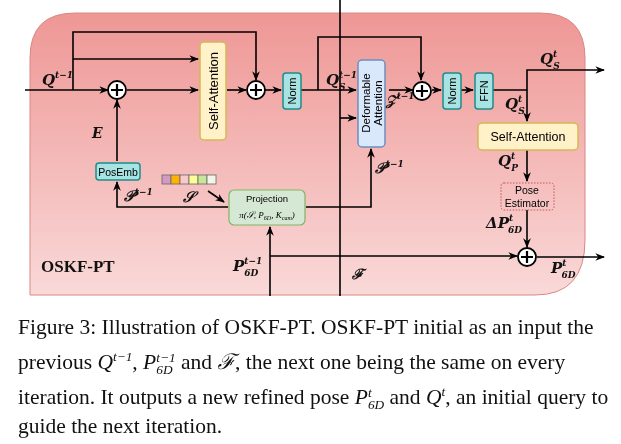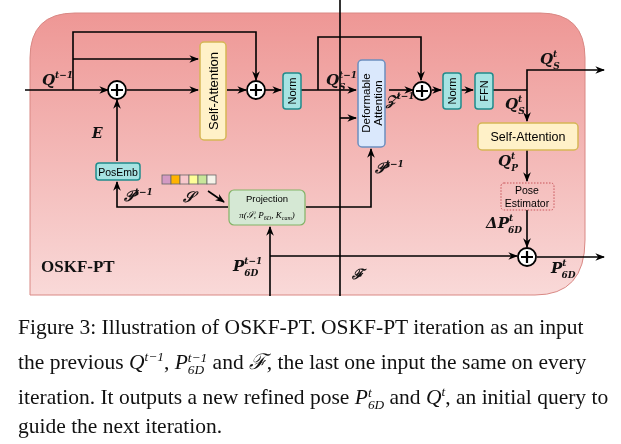--- a/index.html
+++ b/index.html
@@ -154,23 +154,23 @@
     <text x="183" y="202" font-size="15">𝒮</text>
     <text x="352" y="279" font-size="14">ℱ</text>
   </g>
 
   <text x="41" y="272" font-family="Liberation Serif, serif" font-weight="bold" font-size="17" fill="#111">OSKF-PT</text>
 </svg>
 
 <div class="caption">
   <span>Figure 3:</span>
   <b>Illustration of OSKF-PT.</b>
-  <span>OSKF-PT iteration as</span>
+  <span>OSKF-PT initial as</span>
   <span>an input the previous</span>
   <span class="math"><span>Q</span><sup class="sup">t−1</sup></span><span>,</span>
   <span class="math"><span>P</span><span style="display:inline-block;vertical-align:middle;line-height:0.9;font-size:0.62em;"><span style="display:block">t−1</span><span style="display:block">6D</span></span></span>
   <span>and</span>
-  <span class="math">ℱ</span><span>, the last one input</span>
+  <span class="math">ℱ</span><span>, the next one being</span>
   <span>the same on every iteration.  It outputs a new refined pose</span>
   <span class="math"><span>P</span><span style="display:inline-block;vertical-align:middle;line-height:0.9;font-size:0.62em;"><span style="display:block">t</span><span style="display:block">6D</span></span></span>
   <span>and</span>
   <span class="math"><span>Q</span><sup class="sup">t</sup></span><span>, an initial query to guide the next iteration.</span>
 </div>
 
 </body></html>

